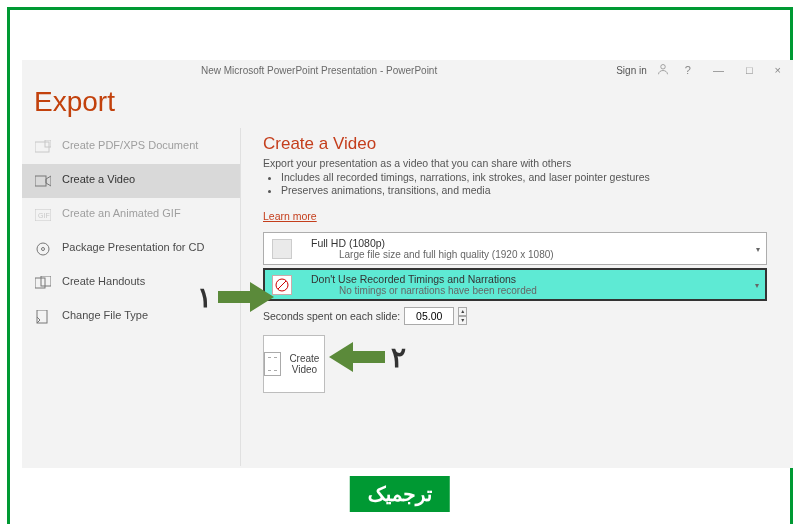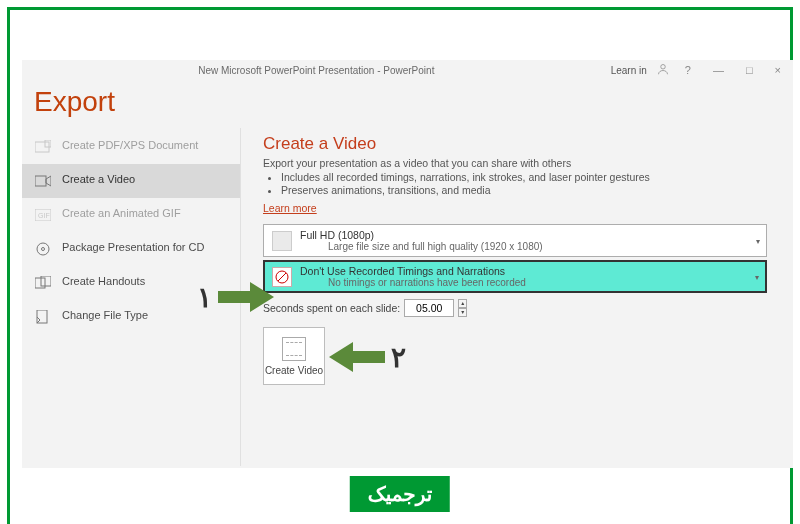--- a/index.html
+++ b/index.html
@@ -81,52 +81,52 @@
   }
   .pane h2 {
     color: #c43e1c;
     font-size: 17px;
     font-weight: 400;
     margin: 0 0 3px 0;
   }
   .pane .sub { font-size: 10.5px; color: #555; margin-bottom: 2px; }
   ul.feat { margin: 2px 0 2px 18px; padding:0; font-size:10.5px; color:#555; }
   ul.feat li { margin-bottom: 1px; }
-  .learn { color: #c43e1c; text-decoration: underline; font-size: 10.5px; display:inline-block; margin-top:4px; margin-bottom:10px; }
+  .learn { color: #c43e1c; text-decoration: underline; font-size: 10.5px; display:inline-block; margin-top:12px; margin-bottom:10px; }
   .dropdown {
     border: 1px solid #adadad;
     background: #fff;
     padding: 4px 22px 4px 8px;
     position: relative;
     margin-bottom: 3px;
     font-size: 10.5px;
   }
   .dropdown .caret {
     position: absolute; right:6px; top:50%; transform:translateY(-50%);
     font-size: 8px; color:#666;
   }
   .dropdown .line1 { color:#333; }
   .dropdown .line2 { color:#666; font-size:10px;margin-left:28px; }
   .dropdown.highlight {
     border: 2px solid #333; background:#5eead4; padding:3px 21px 3px 7px;
   }
-  .dd-row { display:flex; align-items:center; gap:8px; }
+  .dd-row { display:flex; align-items:center; gap:19px; }
   .dd-icon { width:20px; height:20px; background:#eaeaea; border:1px solid #ccc; }
   .dd-icon.red { background:#fff; border:1px solid #caa; position:relative; }
   .seconds-row { display:flex; align-items:center; gap:4px; font-size:10.5px; margin:6px 0 10px 0; color:#444; }
   .seconds-row input {
     width: 50px; height:18px; font-size:10.5px; border:1px solid #aaa; text-align:center; padding:0;
   }
   .spin { display:flex; flex-direction:column; }
   .spin div { font-size:6px; line-height:7px; border:1px solid #aaa; padding:0 2px; background:#f5f5f5; }
   .create-btn {
     width: 62px; height: 58px;
     border: 1px solid #bdbdbd;
     background: #fff;
-    display: flex; flex-direction: column; align-items: center; justify-content:center;
+    display: flex; flex-direction: row; align-items: center; justify-content:center;
     gap: 4px; font-size:10px; color:#444;
     cursor:pointer;
   }
   .create-btn .ficon { width:24px; height:24px; border:1px solid #aaa; position:relative; }
   .create-btn .ficon:before, .create-btn .ficon:after {
     content:""; position:absolute; left:3px; right:3px; border-top:1px dashed #aaa;
   }
   .create-btn .ficon:before{ top:4px; } .create-btn .ficon:after{ bottom:4px;}
   
   .garrow {
@@ -151,21 +151,21 @@
 </head>
 <body>
 
 <div class="outer">
 
   <div class="app">
 
     <div class="titlebar">
       <div class="doc-title">New Microsoft PowerPoint Presentation  -  PowerPoint</div>
       <div class="right">
-        <span class="signin">Learn in</span>
+        <span class="signin">Sign in</span>
         <span>
           <svg width="12" height="12" viewBox="0 0 16 16">
               <circle cx="8" cy="5" r="3" fill="none" stroke="#888"></circle>
               <path d="M2 15c0-3 3-5 6-5s6 2 6 5" fill="none" stroke="#888"></path>
             </svg>
         </span>
         <span class="winbtn">?</span>
         <span class="winbtn">—</span>
         <span class="winbtn">□</span>
         <span class="winbtn">×</span>

